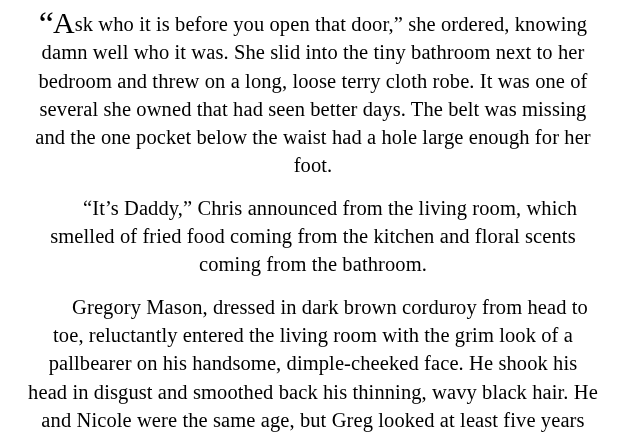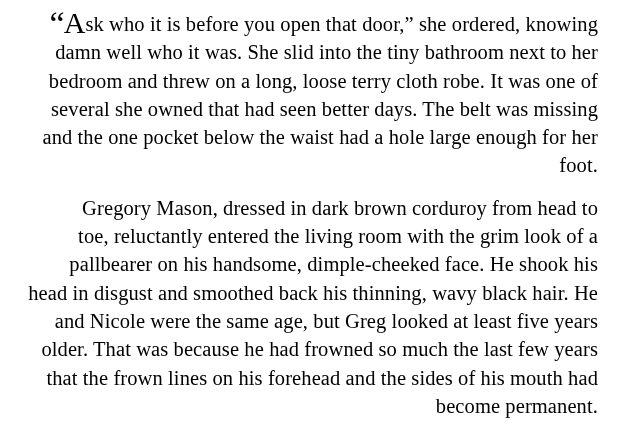--- a/index.html
+++ b/index.html
@@ -17,21 +17,21 @@
   .page {
     position: relative;
     width: 634px;
     height: 435px;
     box-sizing: border-box;
     padding: 10px 36px 0 28px;
   }
   .para {
     font-size: 20.5px;
     line-height: 28.3px;
-    text-align: right;
+    text-align: center;
     margin: 0;
     letter-spacing: 0.1px;
   }
   .para + .para {
     margin-top: 14px;
   }
   .indent {
     text-indent: 34px;
   }
   .openquote {
@@ -49,16 +49,17 @@
     vertical-align: -2px;
   }
 </style>
 </head>
 <body>
 
 <div class="page">
 
   <p class="para"><span class="dropcapword"><span class="openquote">“</span><span class="dropcap">A</span><span>sk</span></span><span> who it is before you open that door,” she ordered, knowing damn well who it was. She slid into the tiny bathroom next to her bedroom and threw on a long, loose terry cloth robe. It was one of several she owned that had seen better days. The belt was missing and the one pocket below the waist had a hole large enough for her foot.</span></p>
 
+  <p class="para indent">“It’s Daddy,” Chris announced from the living room, which smelled of fried food coming from the kitchen and floral scents coming from the bathroom.</p>
 
   <p class="para indent">Gregory Mason, dressed in dark brown corduroy from head to toe, reluctantly entered the living room with the grim look of a pallbearer on his handsome, dimple-cheeked face. He shook his head in disgust and smoothed back his thinning, wavy black hair. He and Nicole were the same age, but Greg looked at least five years older. That was because he had frowned so much the last few years that the frown lines on his forehead and the sides of his mouth had become permanent.</p>
 
 </div>
 
 </body></html>

